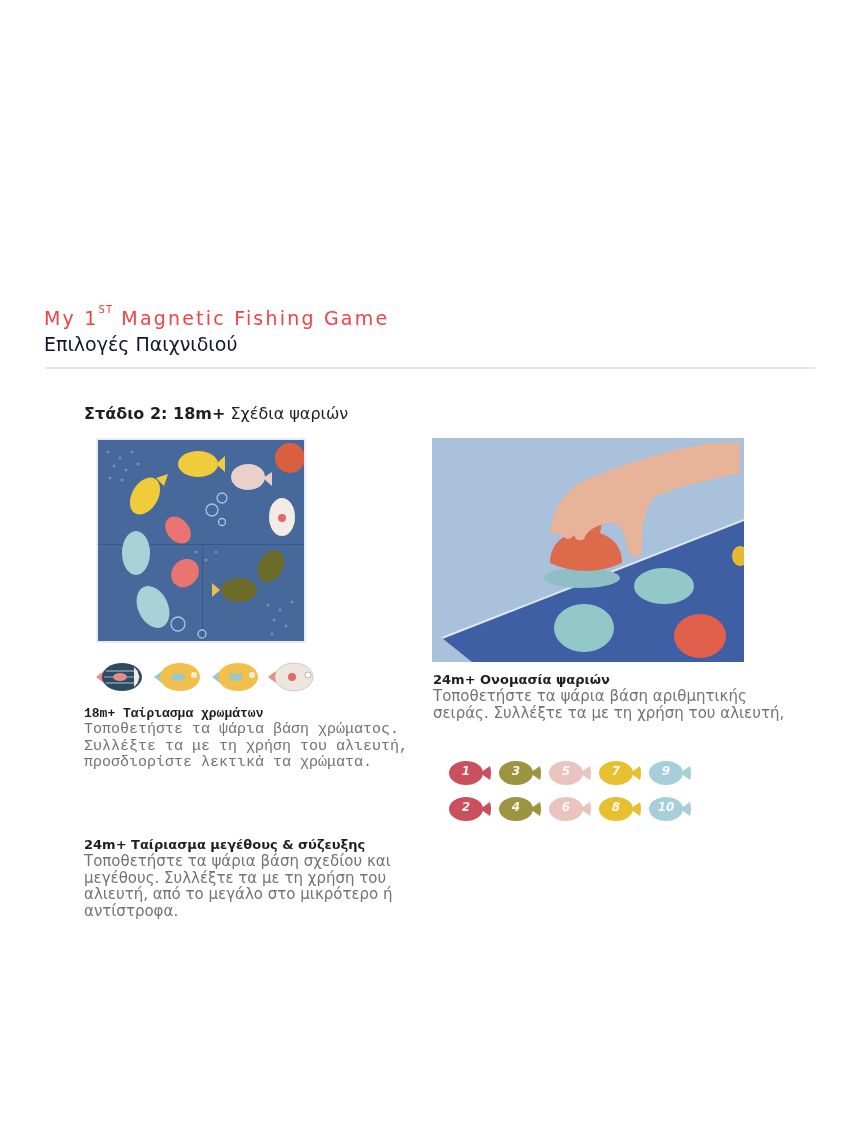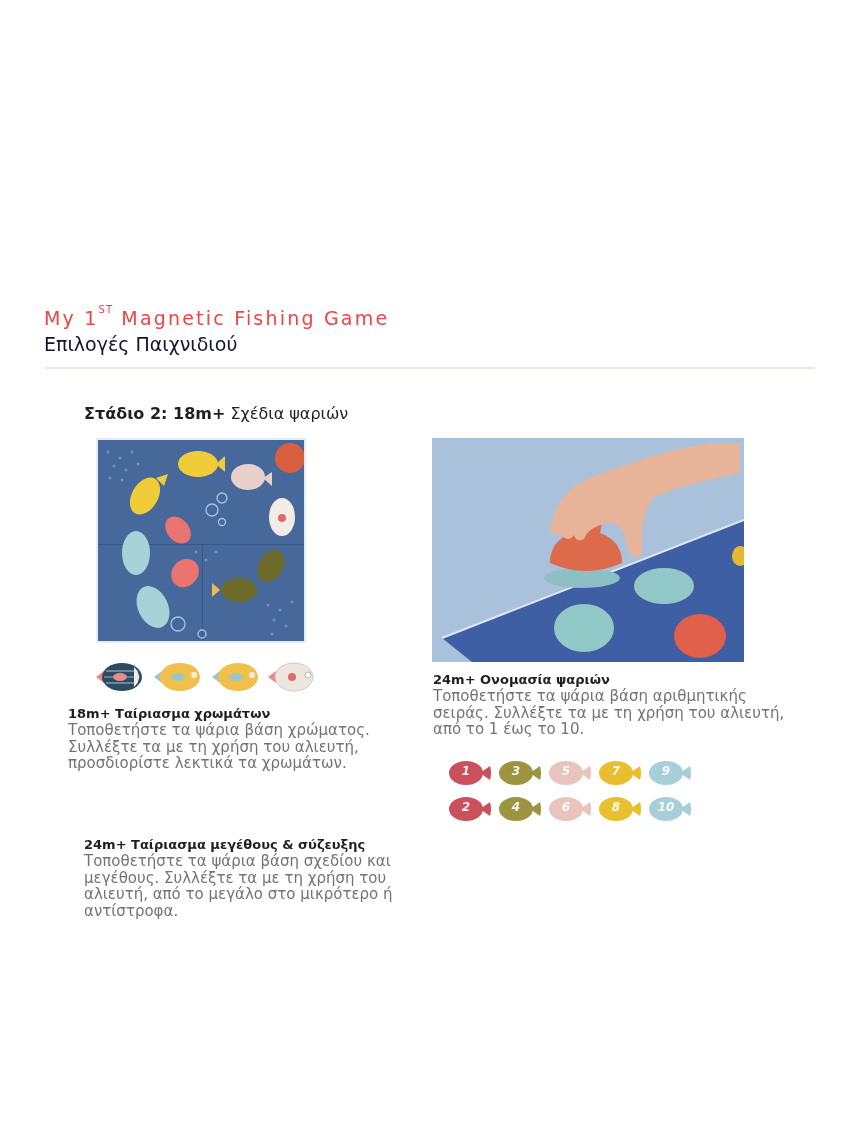--- a/index.html
+++ b/index.html
@@ -147,40 +147,39 @@
 
     <ellipse cx="222" cy="50" rx="18" ry="7" fill="#e0c070" opacity="0.7"></ellipse>
 
     <ellipse cx="150" cy="140" rx="38" ry="10" fill="#8dbfc5"></ellipse>
     <path d="M118 125 q0 -22 22 -30 q-6 -30 14 -40 q22 8 14 40 q22 8 22 30 q-36 16 -72 0 z" fill="#de6a4c"></path>
 
     <path d="M118 95 q4 -40 40 -55 q60 -25 120 -35 l30 0 l0 30 q-40 8 -80 20 q-20 10 -18 60 q-8 10 -14 -4 q-6 -30 -20 -26 q-20 4 -24 16 q-8 4 -10 -4 q-6 8 -12 0 z" fill="#e7b49a"></path>
   </svg>
 </div>
 
-<div class="block" style="left:68px; top:706px;">
+<div class="block" style="left:84px; top:706px;font-family:Liberation Mono, monospace;">
   <div class="h">18m+  Ταίριασμα χρωμάτων</div>
   <div class="p">Τοποθετήστε τα ψάρια βάση χρώματος.</div>
   <div class="p">Συλλέξτε τα με τη χρήση του αλιευτή,</div>
-  <div class="p">προσδιορίστε λεκτικά τα χρωμάτων.</div>
+  <div class="p">προσδιορίστε λεκτικά τα χρώματα.</div>
 </div>
 
 <div class="block" style="left:84px; top:789px;margin-top:48px;">
   <div class="h">24m+ Ταίριασμα μεγέθους &amp; σύζευξης</div>
   <div class="p">Τοποθετήστε τα ψάρια  βάση σχεδίου και</div>
   <div class="p">μεγέθους. Συλλέξτε τα με τη χρήση του</div>
   <div class="p">αλιευτή, από το μεγάλο στο μικρότερο ή</div>
   <div class="p">αντίστροφα.</div>
 </div>
 
 <div class="block" style="left:433px; top:672px;">
   <div class="h">24m+ Ονομασία ψαριών</div>
   <div class="p">Τοποθετήστε τα ψάρια βάση αριθμητικής</div>
   <div class="p">σειράς. Συλλέξτε τα με τη χρήση του αλιευτή,</div>
-  <div class="p">από το 1 έως το 10.</div>
 </div>
 
 <div id="numfish-grid" style="position:absolute; left:448px; top:760px; width:270px; height:72px;">
     <div class="numfish" style="left: 0px; top: 0px;"><svg width="46" height="26">
         <ellipse cx="18" cy="13" rx="17" ry="12" fill="#c9505c"></ellipse>
         <path d="M32 13 l10 -7 q2 7 0 14 z" fill="#c9505c"></path>
       </svg><span class="num">1</span></div>
     <div class="numfish" style="left: 50px; top: 0px;"><svg width="46" height="26">
         <ellipse cx="18" cy="13" rx="17" ry="12" fill="#9c9440"></ellipse>
         <path d="M32 13 l10 -7 q2 7 0 14 z" fill="#9c9440"></path>

